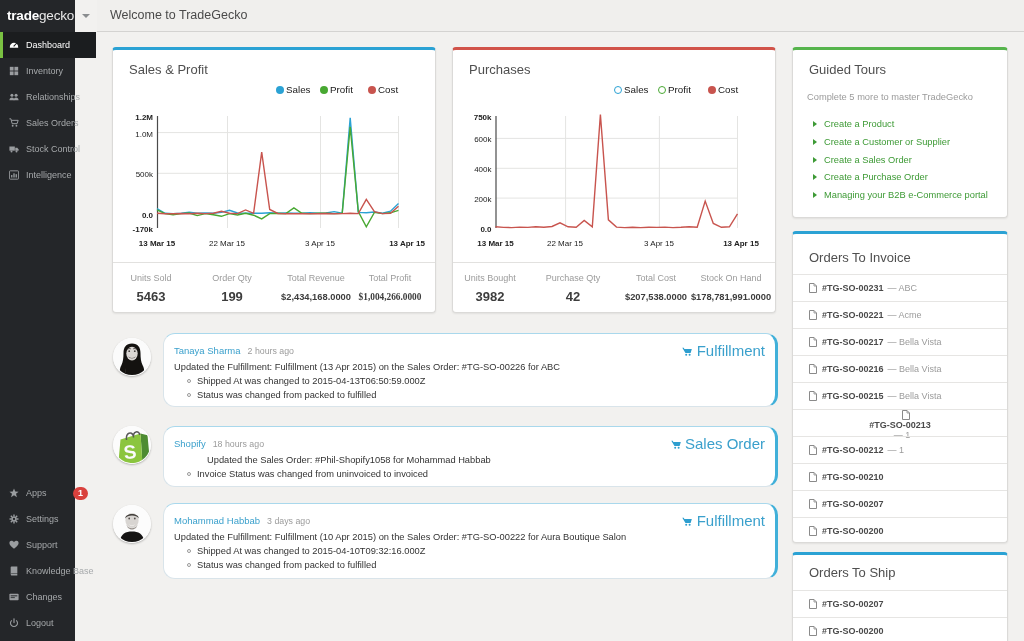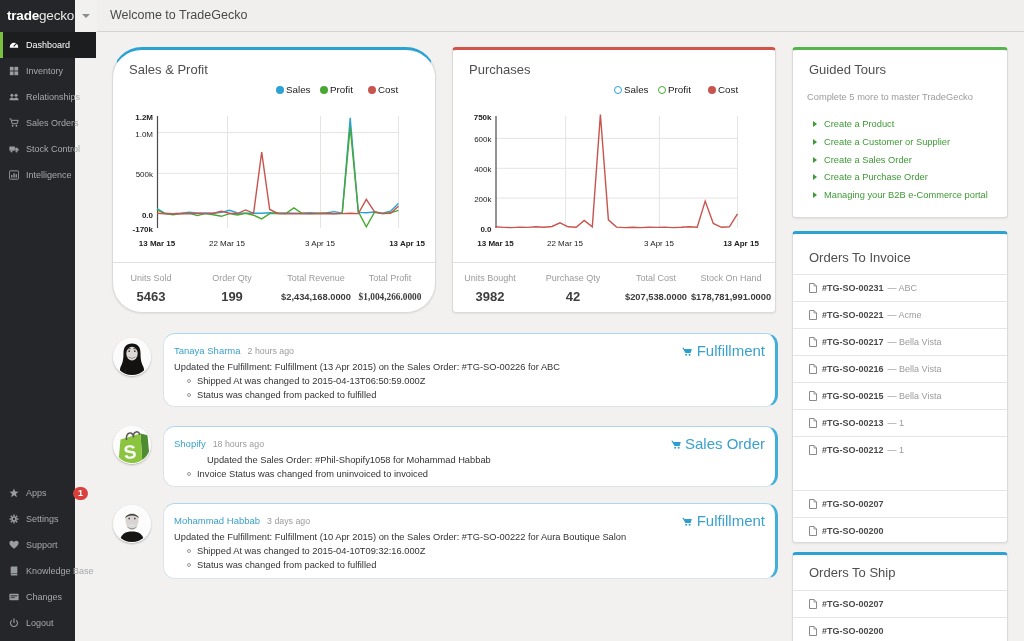--- a/index.html
+++ b/index.html
@@ -142,21 +142,21 @@
         </svg>
       </span>Changes</div>
   <div class="mitem" style="top:610px;"><span class="mi">
         <svg width="12" height="12" viewBox="0 0 12 12">
           <path d="M6 1 V5.5" stroke="#9a9da0" stroke-width="1.4" stroke-linecap="round"></path>
           <path d="M3.4 2.8 A4.2 4.2 0 1 0 8.6 2.8" fill="none" stroke="#9a9da0" stroke-width="1.3"></path>
         </svg>
       </span>Logout</div>
 </div>
 
-<div class="card tblue" style="left:112px; top:47px; width:324px; height:266px;border-radius:30px;">
+<div class="card tblue" style="left:112px; top:47px; width:324px; height:266px;">
   <div class="ctitle">Sales &amp; Profit</div>
   <div class="legend" style="left:0; width:324px;">
     <span class="li" style="left:163px;"><span class="dot" style="background:#2ba2d4;"></span>Sales</span>
     <span class="li" style="left:207px;"><span class="dot" style="background:#48a832;"></span>Profit</span>
     <span class="li" style="left:255px;"><span class="dot" style="background:#c8544e;"></span>Cost</span>
   </div>
   <svg style="position:absolute; left:0; top:54px;" width="324" height="152" viewBox="0 0 324 152">
 <line x1="114.5" y1="12" x2="114.5" y2="124" stroke="#e4e4e2" stroke-width="1"></line>
 <line x1="207.5" y1="12" x2="207.5" y2="124" stroke="#e4e4e2" stroke-width="1"></line>
 <line x1="285.5" y1="12" x2="285.5" y2="124" stroke="#e4e4e2" stroke-width="1"></line>
@@ -279,39 +279,48 @@
   <div class="orow" style="top:148px;">
       <span class="doc">
         <svg width="8" height="10" viewBox="0 0 8 10">
           <path d="M0.5 0.5 H5 L7.5 3 V9.5 H0.5 Z" fill="none" stroke="#8a8a8a" stroke-width="1"></path>
           <path d="M5 0.5 V3 H7.5" fill="none" stroke="#8a8a8a" stroke-width="0.8"></path>
         </svg>
       </span>
       <span class="onum">#TG-SO-00215</span>
       <span class="oname">— Bella Vista</span>
     </div>
-  <div class="orow" style="top:175px;">
+  <div class="orow" style="top:175px;flex-direction:column;">
       <span class="doc">
         <svg width="8" height="10" viewBox="0 0 8 10">
           <path d="M0.5 0.5 H5 L7.5 3 V9.5 H0.5 Z" fill="none" stroke="#8a8a8a" stroke-width="1"></path>
           <path d="M5 0.5 V3 H7.5" fill="none" stroke="#8a8a8a" stroke-width="0.8"></path>
         </svg>
       </span>
       <span class="onum">#TG-SO-00213</span>
       <span class="oname">— 1</span>
     </div>
   <div class="orow" style="top:202px;">
       <span class="doc">
         <svg width="8" height="10" viewBox="0 0 8 10">
           <path d="M0.5 0.5 H5 L7.5 3 V9.5 H0.5 Z" fill="none" stroke="#8a8a8a" stroke-width="1"></path>
           <path d="M5 0.5 V3 H7.5" fill="none" stroke="#8a8a8a" stroke-width="0.8"></path>
         </svg>
       </span>
       <span class="onum">#TG-SO-00212</span>
       <span class="oname">— 1</span>
+    </div>
+  <div class="orow" style="top:229px;">
+      <span class="doc">
+        <svg width="8" height="10" viewBox="0 0 8 10">
+          <path d="M0.5 0.5 H5 L7.5 3 V9.5 H0.5 Z" fill="none" stroke="#8a8a8a" stroke-width="1"></path>
+          <path d="M5 0.5 V3 H7.5" fill="none" stroke="#8a8a8a" stroke-width="0.8"></path>
+        </svg>
+      </span>
+      <span class="onum">#TG-SO-00210</span>
     </div>
   <div class="orow" style="top:256px;">
       <span class="doc">
         <svg width="8" height="10" viewBox="0 0 8 10">
           <path d="M0.5 0.5 H5 L7.5 3 V9.5 H0.5 Z" fill="none" stroke="#8a8a8a" stroke-width="1"></path>
           <path d="M5 0.5 V3 H7.5" fill="none" stroke="#8a8a8a" stroke-width="0.8"></path>
         </svg>
       </span>
       <span class="onum">#TG-SO-00207</span>
     </div>

